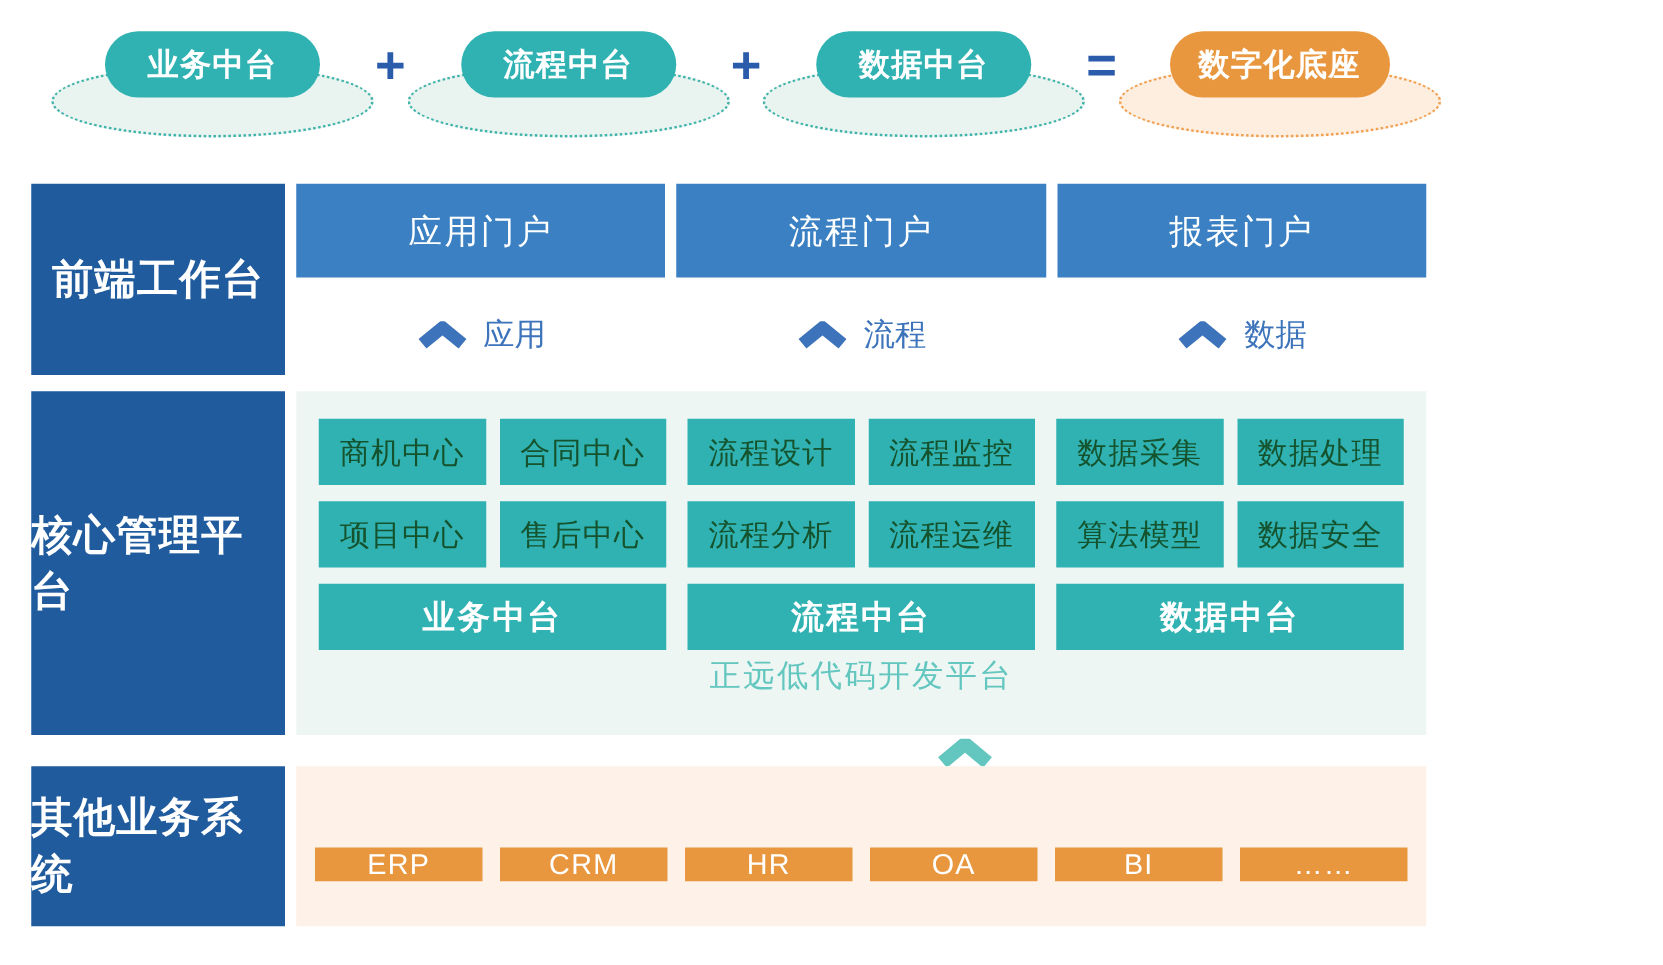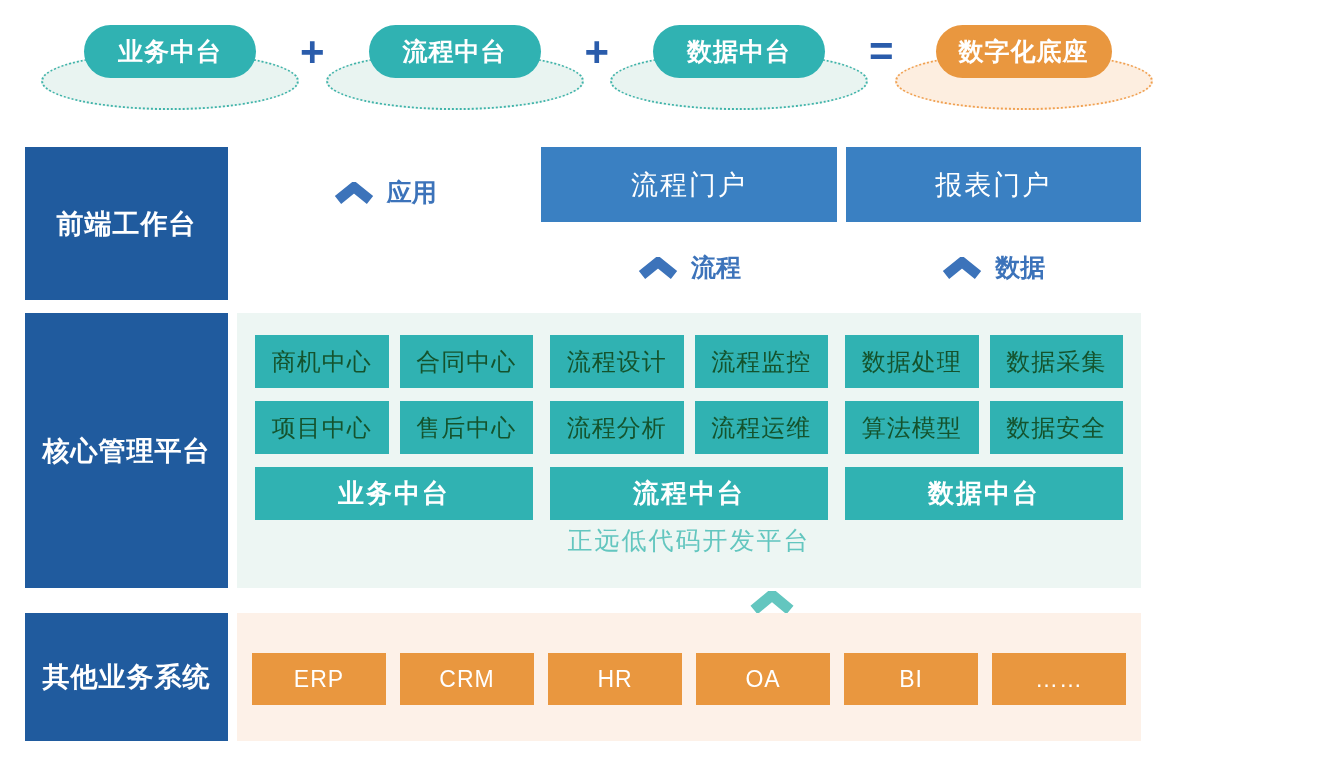--- a/index.html
+++ b/index.html
@@ -23,32 +23,32 @@
     height:53px;border-radius:27px;display:inline-flex;align-items:center;justify-content:center;
     padding:0 34px;background:var(--teal);color:#fff;font-size:25px;font-weight:bold;
     white-space:nowrap;letter-spacing:1px;}
   .pill.orange{background:var(--orange);padding:0 23px;}
   .operator{flex:1 1 auto;height:53px;display:flex;align-items:center;justify-content:center;
     color:var(--operator_blue);font-size:42px;font-weight:bold;line-height:1;}
 
   
   .band{display:flex;margin:0 23px 0 25px;}
   .side-label{flex:0 0 203px;margin-right:9px;background:var(--dark_blue);
-    color:#fff;font-size:27px;font-weight:bold;letter-spacing:1px;
+    color:#fff;font-size:33px;font-weight:bold;letter-spacing:1px;
     display:flex;align-items:center;justify-content:center;}
   .band-content{flex:1 1 auto;}
 
   
   .band.frontend{margin-top:27px;height:153px;}
   .frontend-cols{display:flex;gap:9px;height:100%;}
   .portal-col{flex:1 1 0;display:flex;flex-direction:column;}
   .portal-box{height:75px;background:var(--portal_blue);color:#fff;font-size:27px;
     display:flex;align-items:center;justify-content:center;letter-spacing:2px;}
   .flow-row{margin-top:29px;display:flex;align-items:center;justify-content:center;gap:12px;
-    color:var(--flow_blue);font-size:25px;font-weight:bold;}
+    color:var(--flow_blue);font-size:25px;font-weight:normal;}
   .chev-blue{color:var(--flow_blue);display:block;}
 
   
   .band.core{margin-top:13px;height:275px;}
   .core-content{background:var(--mint_bg);padding:22px 18px 0;}
   .core-cols{display:flex;gap:17px;}
   .core-col{flex:1 1 0;}
   .cell-grid{display:grid;grid-template-columns:1fr 1fr;gap:13px 11px;}
   .cell{height:53px;background:var(--teal);color:#14532d;font-size:24px;letter-spacing:1px;
     display:flex;align-items:center;justify-content:center;}
@@ -58,21 +58,21 @@
     font-size:25px;letter-spacing:2px;}
 
   
   .connector{height:25px;margin-left:237px;width:1070px;
     display:flex;align-items:center;justify-content:center;}
   .chev-teal{color:var(--teal_light);display:block;margin-top:2px;}
 
   
   .band.other{height:128px;border-radius:26px;}
   .other-content{background:var(--cream_bg);padding:40px 15px 36px;}
-  .sys-row{display:flex;gap:14px;height:52px;}
+  .sys-row{display:flex;gap:14px;height:52px;align-items:flex-end;}
   .sys-box{flex:1 1 0;background:var(--orange);color:#fff;font-size:23px;letter-spacing:1px;
     display:flex;align-items:center;justify-content:center;}
 </style>
 </head>
 <body>
 
 <div class="page">
 
   <div class="formula">
     <div class="badge-group">
@@ -94,20 +94,21 @@
       <div class="badge-ellipse orange"></div>
       <div class="pill orange">数字化底座</div>
     </div>
   </div>
 
   <div class="band frontend">
     <div class="side-label">前端工作台</div>
     <div class="band-content">
       <div class="frontend-cols">
         <div class="portal-col">
+          <div class="portal-box">应用门户</div>
           <div class="flow-row">
             <svg class="chev-blue" width="42" height="22" viewBox="0 0 42 22">
                 <polyline points="5,18 21,5 37,18" fill="none" stroke="currentColor" stroke-width="10"></polyline>
               </svg>
             <span>应用</span>
           </div>
         </div>
         <div class="portal-col">
           <div class="portal-box">流程门户</div>
           <div class="flow-row">
@@ -147,22 +148,22 @@
           <div class="cell-grid">
             <div class="cell">流程设计</div>
             <div class="cell">流程监控</div>
             <div class="cell">流程分析</div>
             <div class="cell">流程运维</div>
           </div>
           <div class="col-footer">流程中台</div>
         </div>
         <div class="core-col">
           <div class="cell-grid">
+            <div class="cell">数据采集</div>
             <div class="cell">数据处理</div>
-            <div class="cell">数据采集</div>
             <div class="cell">算法模型</div>
             <div class="cell">数据安全</div>
           </div>
           <div class="col-footer">数据中台</div>
         </div>
       </div>
       <div class="platform-label">正远低代码开发平台</div>
     </div>
   </div>
 

